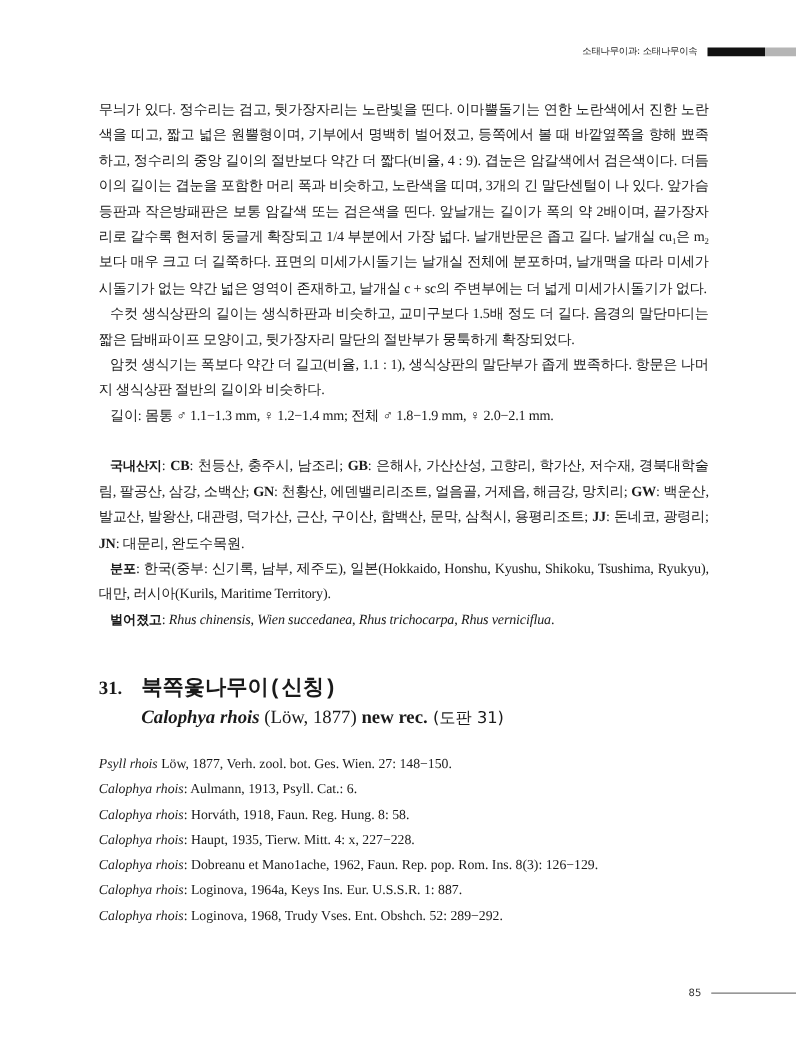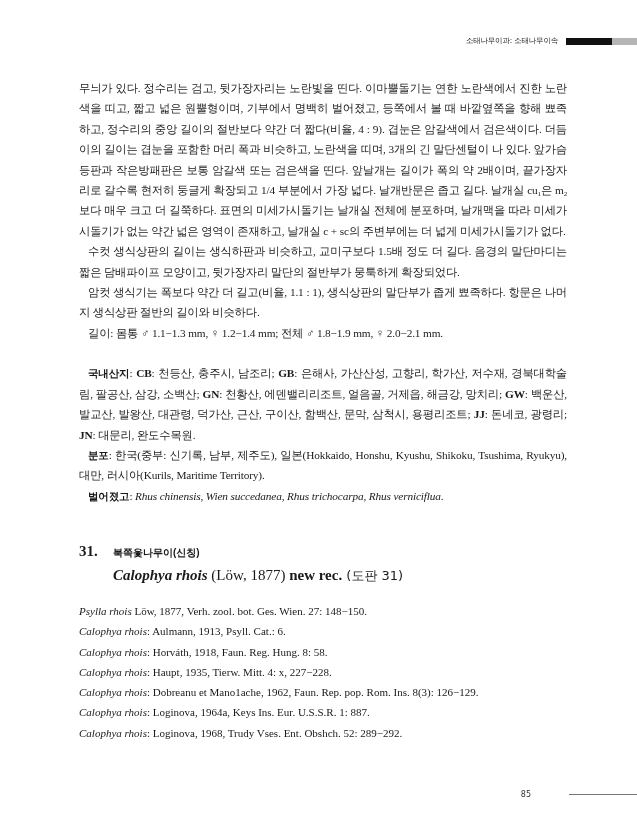--- a/index.html
+++ b/index.html
@@ -15,28 +15,28 @@
   .indent { text-indent: 9px; }
   .gap { height: 20px; }
   .label { font-weight: bold; font-family: "DejaVu Sans", sans-serif; font-size: 10.5px; margin-top: 13px; }
   .b { font-weight: bold; }
   .i { font-style: italic; }
   sub { font-size: 7px; vertical-align: -2px; line-height: 0; }
 
   .species { position: absolute; left: 79px; top: 540px; }
   .species .sp-title { font-size: 15px; font-weight: bold; line-height: 22px; }
   .species .sp-title .num { display: inline-block; width: 34px; }
-  .species .sp-title .kr { font-family: Liberation Sans, sans-serif; font-size: 10px; }
+  .species .sp-title .kr { font-family: Liberation Mono, monospace; font-size: 17px; }
   .species .sp-name { font-size: 15px; line-height: 22px; padding-left: 34px; }
   .species .sp-name .kr { font-family: "DejaVu Sans", sans-serif; font-size: 13px; }
 
   .synonyms { position: absolute; left: 79px; top: 601px; width: 500px; }
   .syn { font-size: 11px; line-height: 20.3px; margin: 0; }
 
-  .footer { position: absolute; top: 790px; right: 0; display: flex; align-items: center; gap: 30px; }
+  .footer { position: absolute; top: 790px; right: 0; display: flex; align-items: center; }
   .footer .pgnum { font-family: "DejaVu Sans", sans-serif; font-size: 8px; color: #333; margin-right: 8px; }
   .footer .rule { width: 68px; height: 1px; background: #777; }
 </style>
 </head>
 <body>
 
 <div class="running-head">
   <span class="rh-text">소태나무이과: 소태나무이속</span>
   <span class="bar-black"></span>
   <span class="bar-gray"></span>
@@ -52,21 +52,21 @@
   <p class="para indent"><span class="label">분포</span><span>: 한국(중부: 신기록, 남부, 제주도), 일본(Hokkaido, Honshu, Kyushu, Shikoku, Tsushima, Ryukyu), 대만, 러시아(Kurils, Maritime Territory).</span></p>
   <p class="para indent"><span class="label">벌어졌고</span><span>: </span><span class="i">Rhus chinensis</span><span>, </span><span class="i">Wien succedanea</span><span>, </span><span class="i">Rhus trichocarpa</span><span>, </span><span class="i">Rhus verniciflua</span><span>.</span></p>
 </div>
 
 <div class="species">
   <div class="sp-title"><span class="num">31.</span><span class="kr">북쪽옻나무이(신칭)</span></div>
   <div class="sp-name"><span class="i b">Calophya rhois</span><span> (Löw, 1877) </span><span class="b">new rec.</span><span class="kr"> (도판 31)</span></div>
 </div>
 
 <div class="synonyms">
-  <p class="syn"><span class="i">Psylla rhois</span><span> Löw, 1877, Verh. zool. bot. Ges. Wien. 27: 148−150.</span></p>
+  <p class="syn"><span class="i">Psyll rhois</span><span> Löw, 1877, Verh. zool. bot. Ges. Wien. 27: 148−150.</span></p>
   <p class="syn"><span class="i">Calophya rhois</span><span>: Aulmann, 1913, Psyll. Cat.: 6.</span></p>
   <p class="syn"><span class="i">Calophya rhois</span><span>: Horváth, 1918, Faun. Reg. Hung. 8: 58.</span></p>
   <p class="syn"><span class="i">Calophya rhois</span><span>: Haupt, 1935, Tierw. Mitt. 4: x, 227−228.</span></p>
   <p class="syn"><span class="i">Calophya rhois</span><span>: Dobreanu et Mano1ache, 1962, Faun. Rep. pop. Rom. Ins. 8(3): 126−129.</span></p>
   <p class="syn"><span class="i">Calophya rhois</span><span>: Loginova, 1964a, Keys Ins. Eur. U.S.S.R. 1: 887.</span></p>
   <p class="syn"><span class="i">Calophya rhois</span><span>: Loginova, 1968, Trudy Vses. Ent. Obshch. 52: 289−292.</span></p>
 </div>
 
 <div class="footer">
   <span class="pgnum">85</span>

